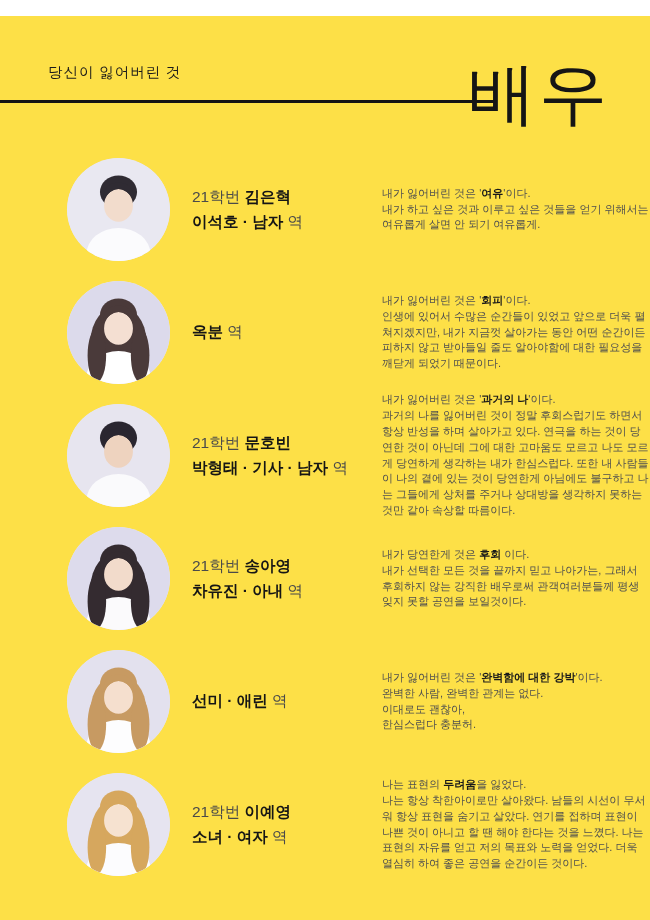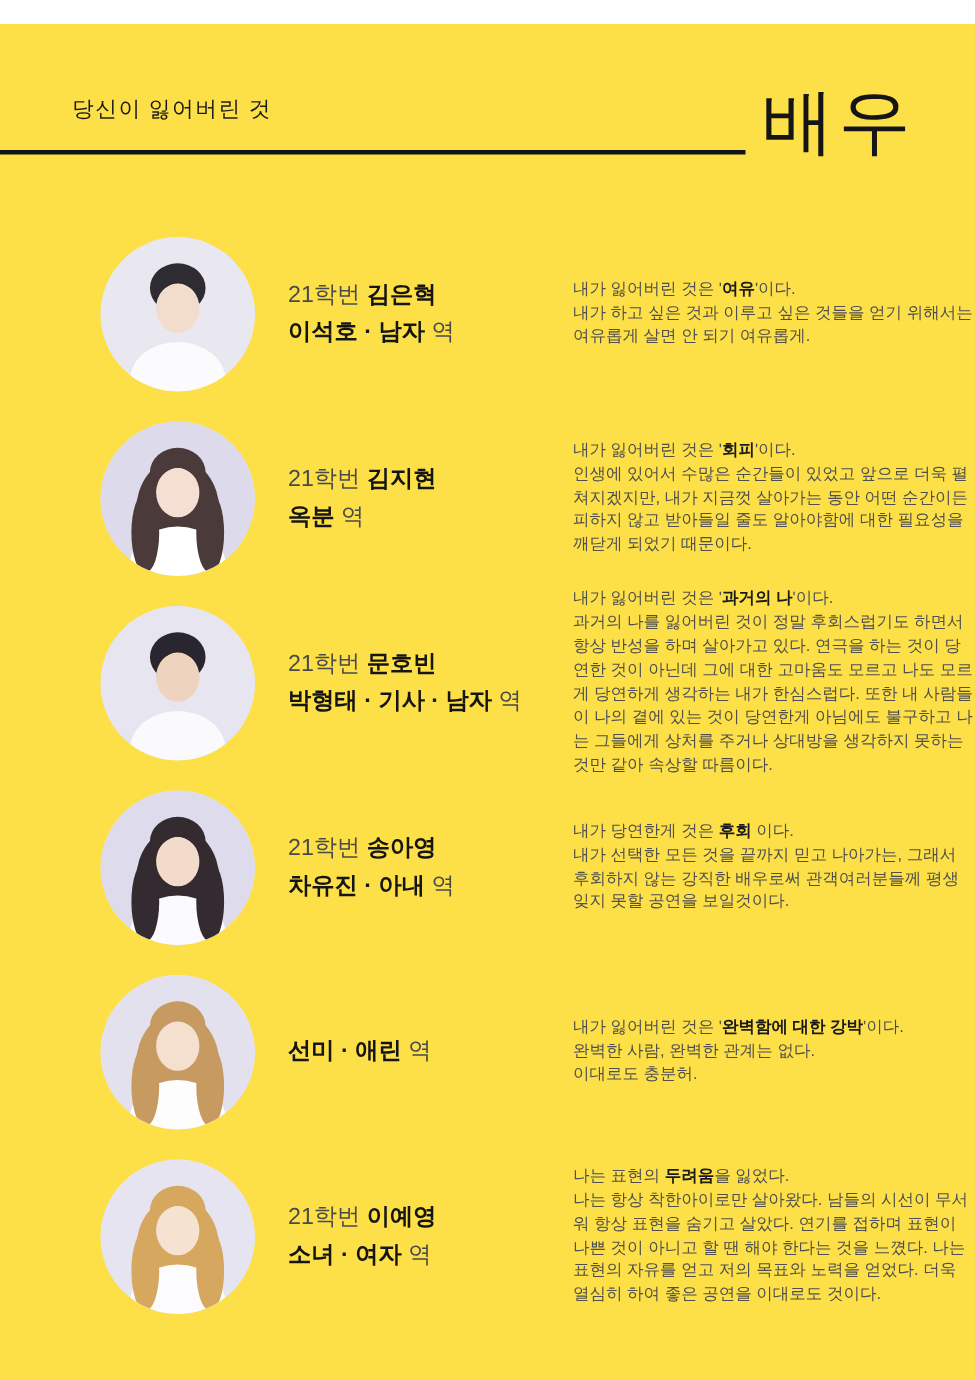--- a/index.html
+++ b/index.html
@@ -12,21 +12,21 @@
   .subtitle {
     position:absolute; left:48px; top:47px;
     font-family:"Liberation Serif","DejaVu Serif",serif;
     font-size:14.5px; letter-spacing:1px; color:#1a1a1a;
   }
   .rule {
     position:absolute; left:0; top:84px; width:497px; height:3px; background:#141414;
   }
   .big-title {
     position:absolute; right:40px; top:40px;
-    font-size:48px; font-weight:100; letter-spacing:3px; color:#151515;
+    font-size:68px; font-weight:100; letter-spacing:3px; color:#151515;
     line-height:1.1;
   }
   
   .cast-list { position:absolute; left:4px; top:132px; width:650px; }
   .entry { display:flex; align-items:center; height:123px; }
   .photo {
     flex:none; width:103px; height:103px; margin-left:63px;
     border-radius:50%; overflow:hidden; background:#e7e5f0;
   }
   .photo svg { display:block; width:100%; height:100%; }
@@ -81,21 +81,20 @@
        <ellipse cx="50" cy="58" rx="27" ry="34" fill="#4a3a3a"></ellipse>
        <ellipse cx="50" cy="93" rx="31" ry="25" fill="#ffffff"></ellipse>
        <ellipse cx="29" cy="72" rx="9" ry="26" fill="#4a3a3a"></ellipse>
             <ellipse cx="71" cy="72" rx="9" ry="26" fill="#4a3a3a"></ellipse>
        <ellipse cx="50" cy="33" rx="18" ry="16" fill="#4a3a3a"></ellipse>
        <ellipse cx="50" cy="46" rx="14" ry="16" fill="#f4dfd2"></ellipse>
        <path d="M35 41 Q35 24 50 24 Q65 24 65 41 Q58 30 50 30 Q42 30 35 41 Z" fill="#4a3a3a"></path>
      </svg>
         </div>
     <div class="nameblock">
-      <div><span>21학번</span> <b>김지현</b></div>
       <div><b>옥분</b> <span>역</span></div>
     </div>
     <div class="desc">
       <div><span>내가 잃어버린 것은 '</span><b>회피</b><span>'이다.</span></div>
       <div>
             <div>인생에 있어서 수많은 순간들이 있었고 앞으로 더욱 펼쳐지겠지만, 내가 지금껏 살아가는 동안 어떤 순간이든 피하지 않고 받아들일 줄도 알아야함에 대한 필요성을 깨닫게 되었기 때문이다.</div>
           </div>
     </div>
   </div>
 
@@ -161,21 +160,22 @@
        <path d="M35 41 Q35 24 50 24 Q65 24 65 41 Q58 30 50 30 Q42 30 35 41 Z" fill="#c79a62"></path>
      </svg>
         </div>
     <div class="nameblock">
       <div><b>선미 · 애린</b> <span>역</span></div>
     </div>
     <div class="desc">
       <div><span>내가 잃어버린 것은 '</span><b>완벽함에 대한 강박</b><span>'이다.</span></div>
       <div>
             <div>완벽한 사람, 완벽한 관계는 없다.</div>
-            <div>이대로도 충분허.</div>
+            <div>이대로도 괜찮아,</div>
+            <div>한심스럽다 충분허.</div>
           </div>
     </div>
   </div>
 
   <div class="entry">
     <div class="photo" role="img" aria-label="웃고 있는 금발 여자 프로필 사진">
           <svg viewBox="0 0 100 100" xmlns="http://www.w3.org/2000/svg">
        <circle cx="50" cy="50" r="50" fill="#e6e4f0"></circle>
        <ellipse cx="50" cy="58" rx="27" ry="34" fill="#d6a75e"></ellipse>
        <ellipse cx="50" cy="93" rx="31" ry="25" fill="#fcfcfe"></ellipse>
@@ -186,18 +186,18 @@
        <path d="M35 41 Q35 24 50 24 Q65 24 65 41 Q58 30 50 30 Q42 30 35 41 Z" fill="#d6a75e"></path>
      </svg>
         </div>
     <div class="nameblock">
       <div><span>21학번</span> <b>이예영</b></div>
       <div><b>소녀 · 여자</b> <span>역</span></div>
     </div>
     <div class="desc">
       <div><span>나는 표현의 </span><b>두려움</b><span>을 잃었다.</span></div>
       <div>
-            <div>나는 항상 착한아이로만 살아왔다. 남들의 시선이 무서워 항상 표현을 숨기고 살았다. 연기를 접하며 표현이 나쁜 것이 아니고 할 땐 해야 한다는 것을 느꼈다. 나는 표현의 자유를 얻고 저의 목표와 노력을 얻었다. 더욱 열심히 하여 좋은 공연을 이대로도 것이다.</div>
+            <div>나는 항상 착한아이로만 살아왔다. 남들의 시선이 무서워 항상 표현을 숨기고 살았다. 연기를 접하며 표현이 나쁜 것이 아니고 할 땐 해야 한다는 것을 느꼈다. 나는 표현의 자유를 얻고 저의 목표와 노력을 얻었다. 더욱 열심히 하여 좋은 공연을 순간이든 것이다.</div>
           </div>
     </div>
   </div>
 </div>
 </div>
 
 </body></html>

